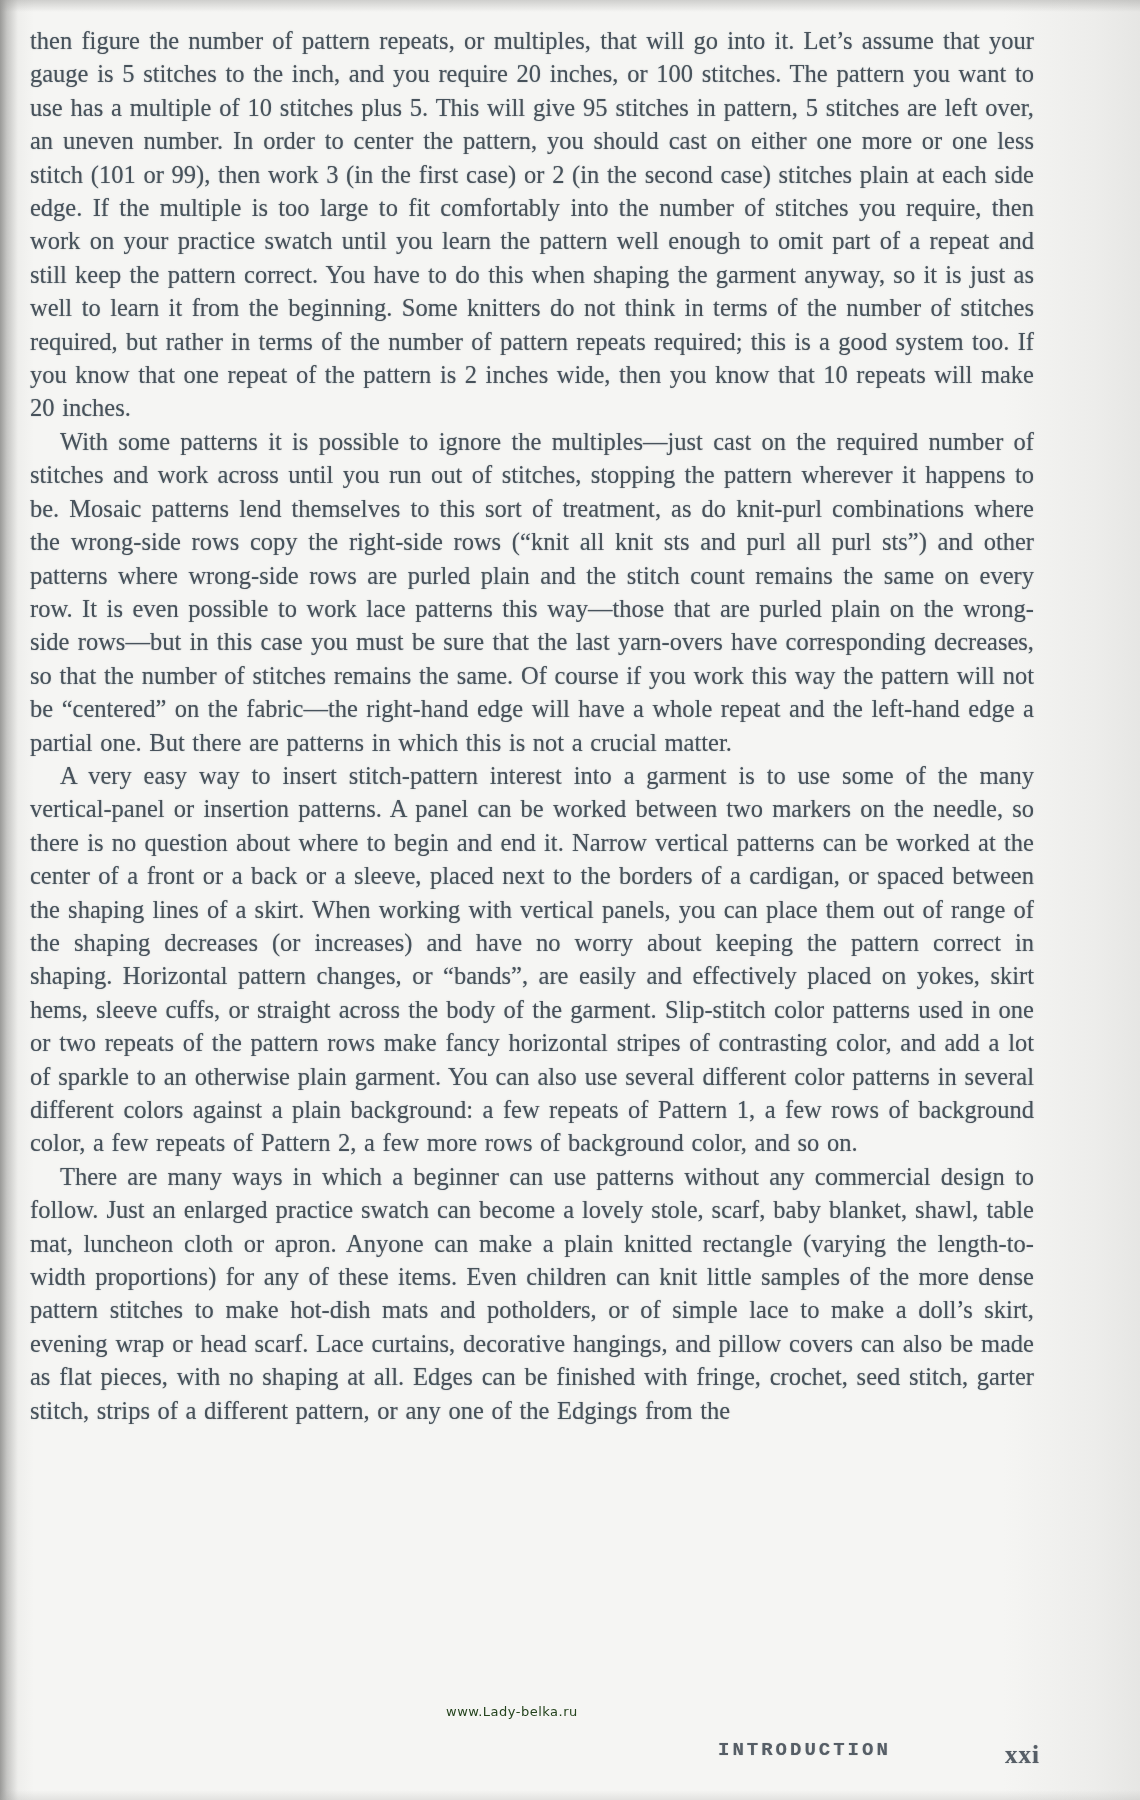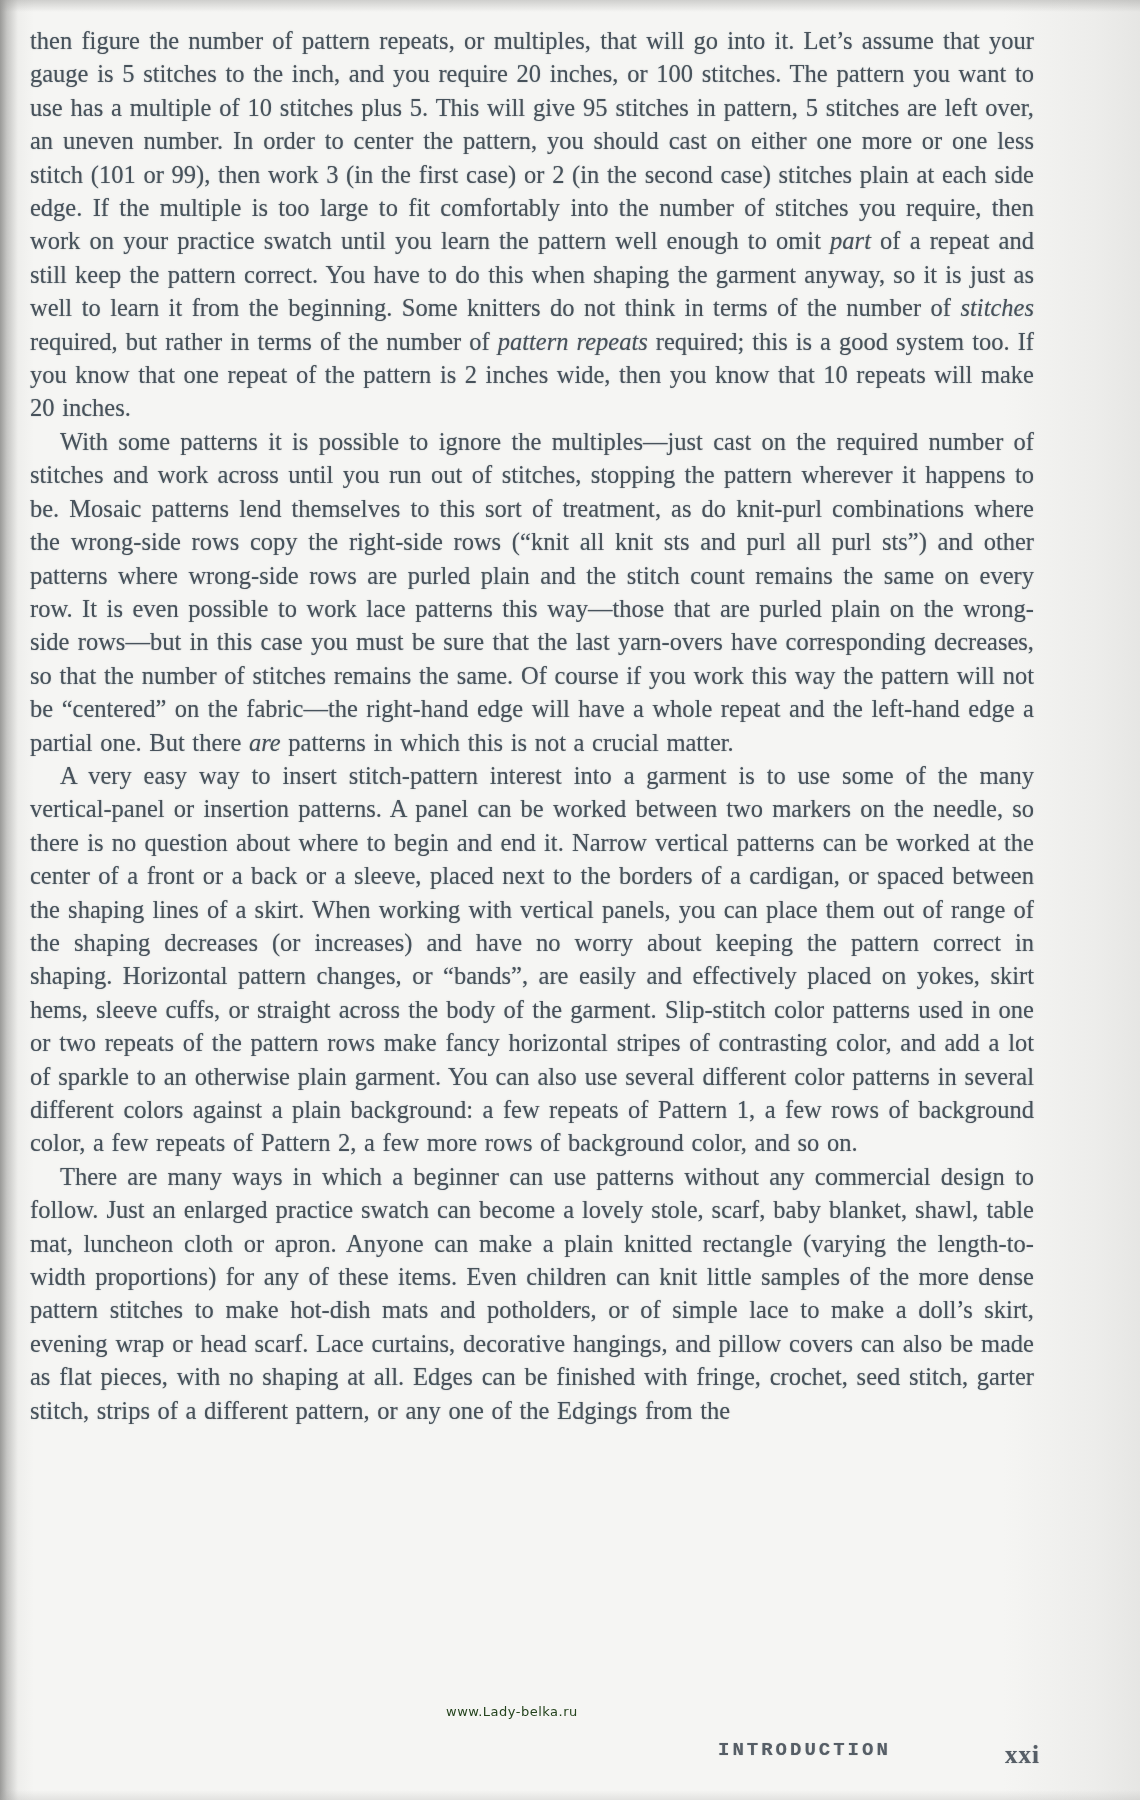--- a/index.html
+++ b/index.html
@@ -20,21 +20,21 @@
     position:absolute;
     left:30px; top:24px; width:1004px;
     color:#47525b;
     font-size:24.5px;
     line-height:33.4px;
     word-spacing:1.5px;
     text-shadow:0 0 1.2px rgba(71,82,91,0.55);
   }
   .body-text p { margin:0; text-align:justify; }
   .body-text p.indent { text-indent:30px; }
-  .it { font-style:italic; }
+  .it { }
   .watermark {
     position:absolute;
     left:446px; top:1704px;
     font-family:"DejaVu Sans", sans-serif;
     font-size:13px;
     letter-spacing:0.5px;
     color:#24431d;
     text-align:right;
   }
   .footer-title {

